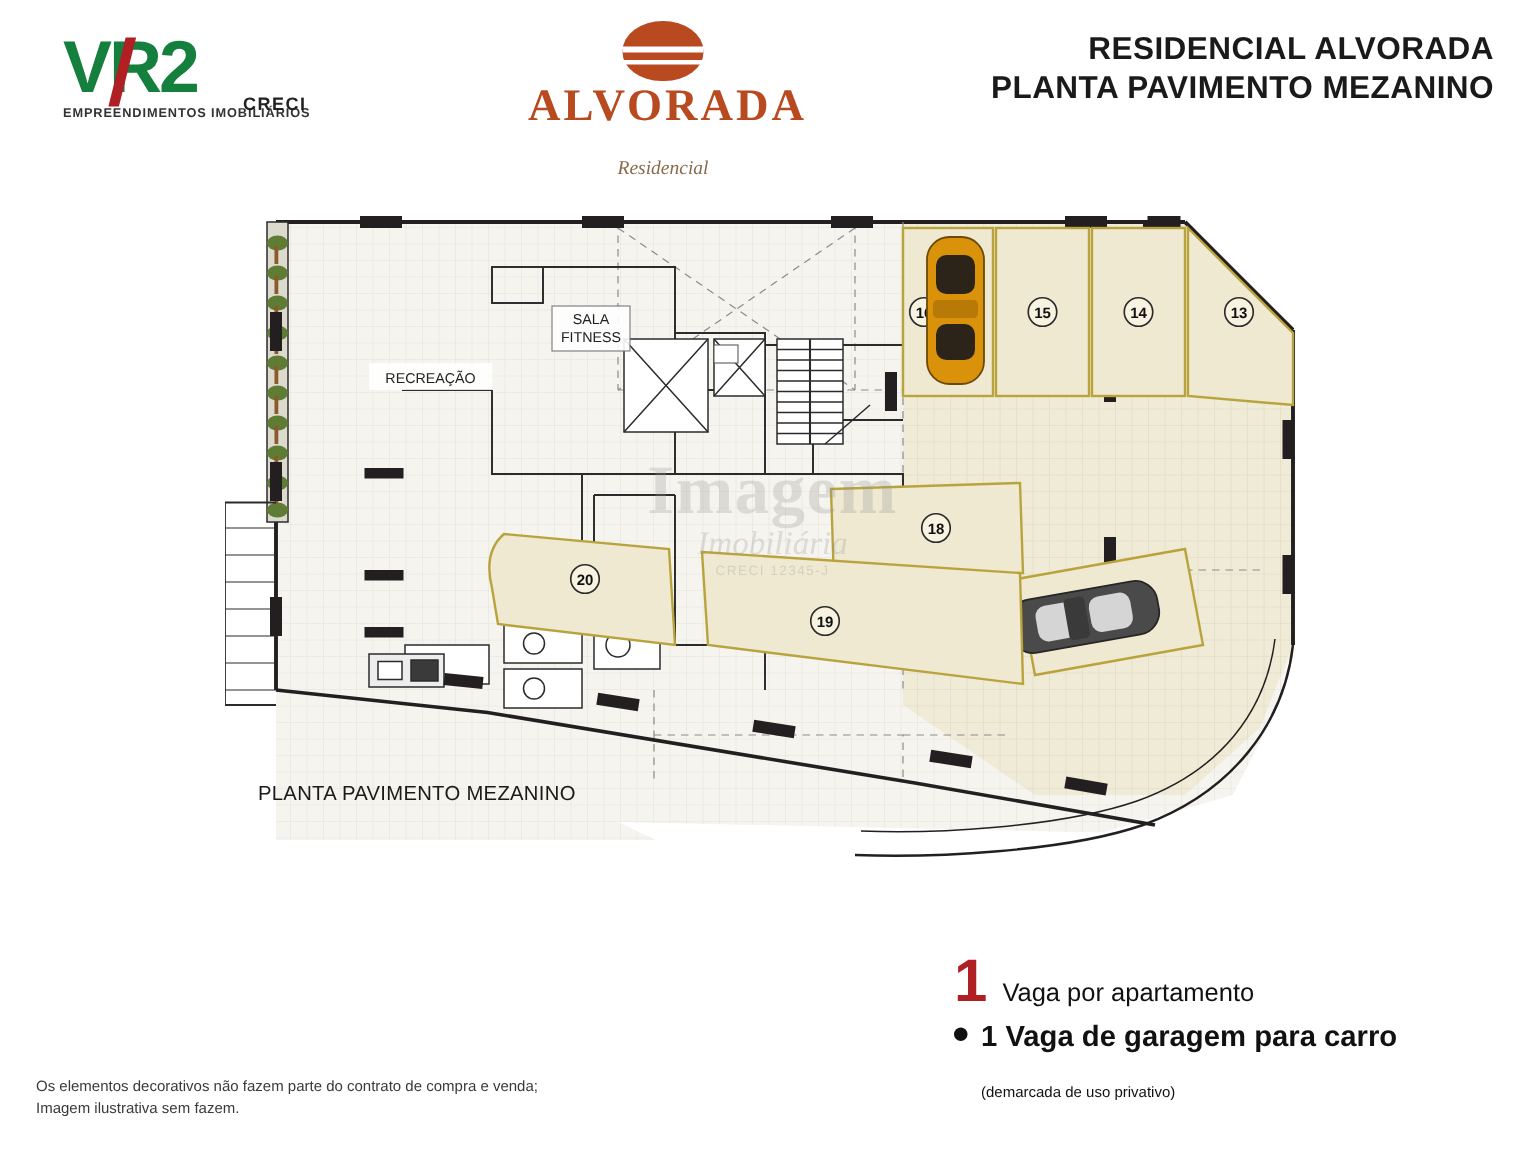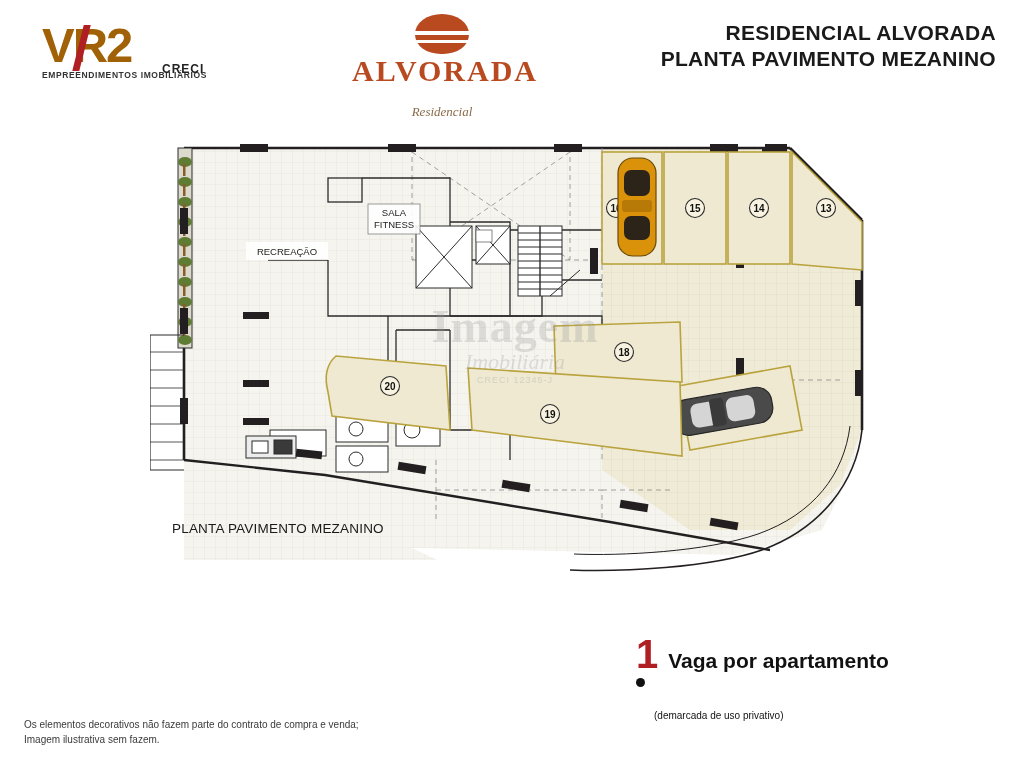--- a/index.html
+++ b/index.html
@@ -22,21 +22,21 @@
     left: 42px;
     top: 22px;
     width: 190px;
   }
   .logo-vr2 .mark {
     font-family: "Liberation Sans", sans-serif;
     font-weight: bold;
     font-size: 49px;
     letter-spacing: -2px;
     line-height: 0.95;
-    color: #a16207;
+    color: #15803d;
     position: relative;
     display: inline-block;
   }
   .logo-vr2 .mark .slash {
     position: absolute;
     left: 36px;
     top: 3px;
     width: 7px;
     height: 46px;
     background: #b01f24;
@@ -189,22 +189,22 @@
     align-items: baseline;
   }
   .legend .big-one {
     font-size: 40px;
     font-weight: bold;
     color: #b01f24;
     line-height: 0.9;
     margin-right: 10px;
   }
   .legend .row1 .txt {
-    font-size: 21px;
-    font-weight: bold;
+    font-size: 17px;
+    font-weight: normal;
     color: #111;
   }
   .legend .row2 {
     display: flex;
     align-items: baseline;
     margin-top: 8px;
   }
   .legend .bullet {
     width: 9px;
     height: 9px;
@@ -530,20 +530,21 @@
 
 <div class="plan-caption">PLANTA PAVIMENTO MEZANINO</div>
 
 <div class="legend">
   <div class="row1">
     <div class="big-one">1</div>
     <div class="txt">Vaga por apartamento</div>
   </div>
   <div class="row2">
     <span class="bullet"></span>
+    <span class="txt">1 Vaga de garagem para carro</span>
   </div>
   <div class="note">(demarcada de uso privativo)</div>
 </div>
 
 <div class="disclaimer">
   <div>Os elementos decorativos não fazem parte do contrato de compra e venda;</div>
   <div>Imagem ilustrativa sem fazem.</div>
 </div>
 
 </body></html>

